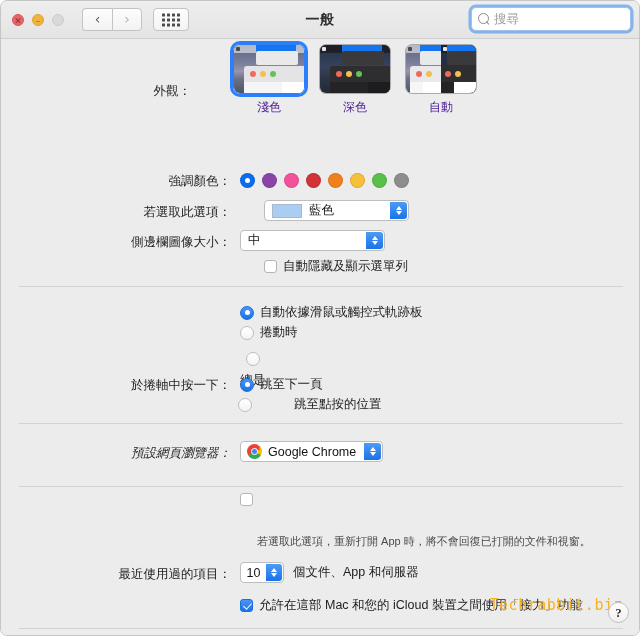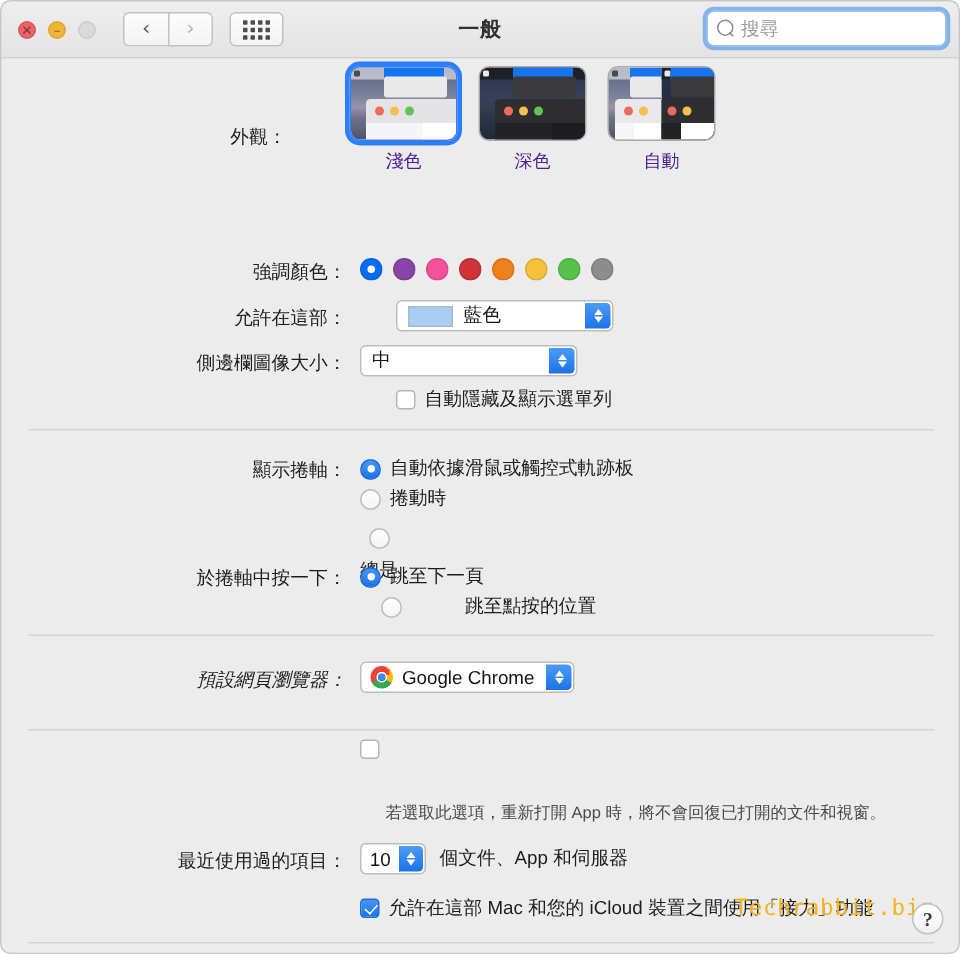--- a/index.html
+++ b/index.html
@@ -578,21 +578,21 @@
             <div class="body" style="background:#242426;"></div>
           </div>
         </div>
       </div>
       <div class="appearance-label">自動</div>
     </div>
 
     <div class="lbl" style="left:60px; top:134px; width:170px;">強調顏色：</div>
     <div class="row" id="accent-dots" style="left:239px; top:132px;"><span class="dot sel" style="background: rgb(10, 108, 241); margin-right: 7px;"></span><span class="dot" style="background: rgb(138, 68, 168); margin-right: 7px;"></span><span class="dot" style="background: rgb(244, 81, 155); margin-right: 7px;"></span><span class="dot" style="background: rgb(208, 51, 56); margin-right: 7px;"></span><span class="dot" style="background: rgb(240, 128, 27); margin-right: 7px;"></span><span class="dot" style="background: rgb(247, 192, 58); margin-right: 7px;"></span><span class="dot" style="background: rgb(87, 193, 75); margin-right: 7px;"></span><span class="dot" style="background: rgb(141, 141, 141); margin-right: 7px;"></span></div>
 
-    <div class="lbl" style="left:60px; top:165px; width:170px;">允許在這部：</div>
+    <div class="lbl" style="left:60px; top:165px; width:170px;">若選取此選項：</div>
     <div class="row" style="left:239px; top:161px;padding-left:24px;">
       <div class="popup" id="highlight-popup" style="width:145px;">
         <span class="swatch" style="background: rgb(170, 205, 242);"></span>
         <span>藍色</span>
         <span class="arrows">
             <i class="up"></i>
             <i class="dn"></i>
           </span>
       </div>
     </div>
@@ -608,40 +608,39 @@
       </div>
     </div>
 
     <div class="ctl-row" style="left:239px; top:219px;margin-left:24px;">
       <span class="cb"></span>
       <span class="txt">自動隱藏及顯示選單列</span>
     </div>
 
     <div class="hr" style="top:247px;"></div>
 
-    <div class="lbl" style="left:70px; top:266px; width:160px;">顯示捲軸：</div>
     <div class="ctl-row" style="left:239px; top:265px;">
       <span class="rb on"></span>
       <span class="txt">自動依據滑鼠或觸控式軌跡板</span>
     </div>
     <div class="ctl-row" style="left:239px; top:285px;">
       <span class="rb"></span>
       <span class="txt">捲動時</span>
     </div>
     <div class="ctl-row" style="left:239px; top:313px;flex-direction:column;">
       <span class="rb"></span>
       <span class="txt">總是</span>
     </div>
 
     <div class="lbl" style="left:60px; top:338px; width:170px;">於捲軸中按一下：</div>
     <div class="ctl-row" style="left:239px; top:337px;">
       <span class="rb on"></span>
       <span class="txt">跳至下一頁</span>
     </div>
-    <div class="ctl-row" style="left:253px; top:357px;gap:42px;">
+    <div class="ctl-row" style="left:237px; top:357px;gap:42px;">
       <span class="rb"></span>
       <span class="txt">跳至點按的位置</span>
     </div>
 
     <div class="hr" style="top:384px;"></div>
 
     <div class="lbl" style="left:60px; top:406px; width:170px;font-style:italic;">預設網頁瀏覽器：</div>
     <div class="row" style="left:239px; top:402px;">
       <div class="popup" style="padding-left:6px;">
         <span class="chrome"></span>

